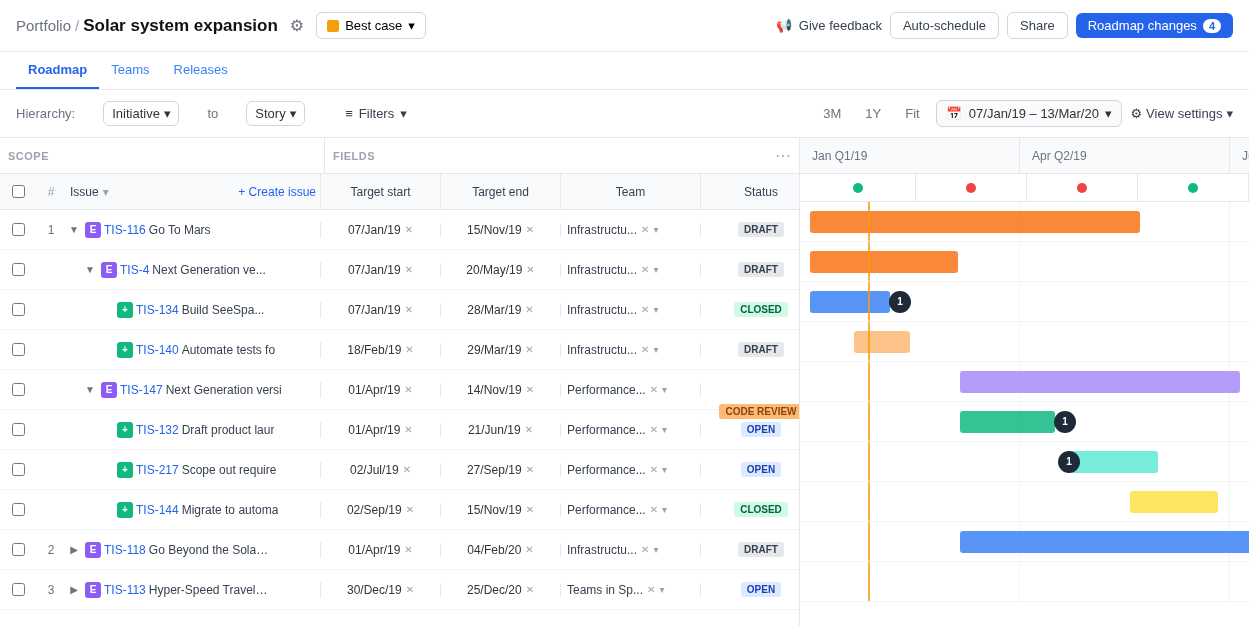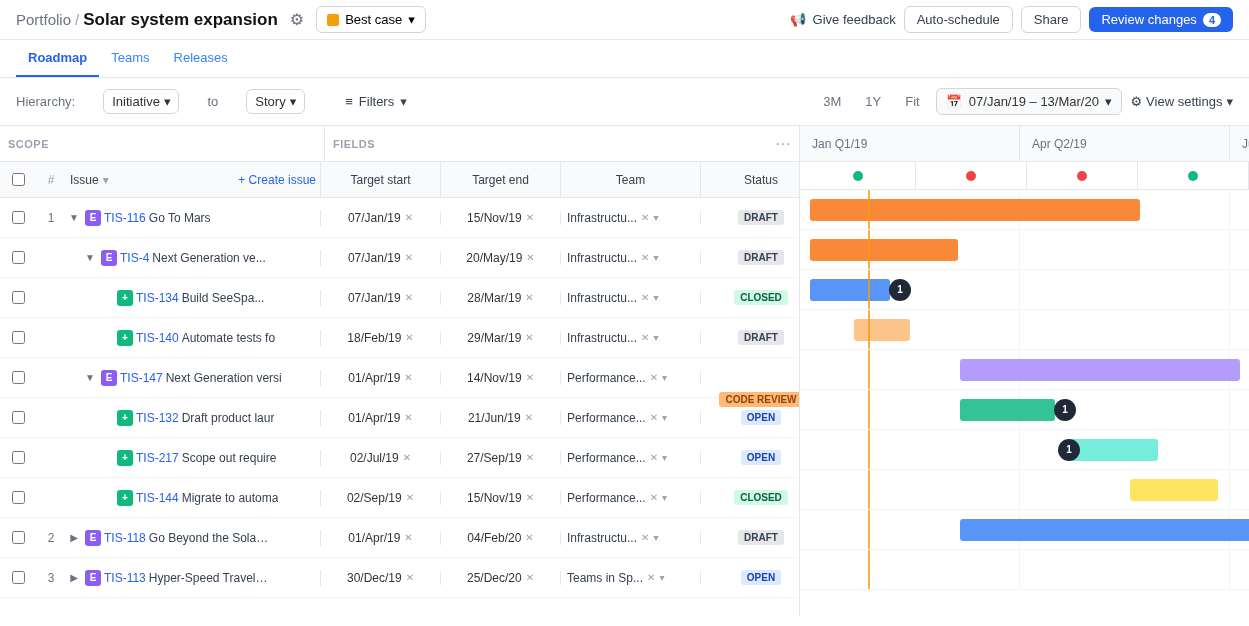--- a/index.html
+++ b/index.html
@@ -1,19 +1,19 @@
 <!DOCTYPE html>
 <html><head>
   <meta charset="utf-8">
   <style>
     * { box-sizing: border-box; margin: 0; padding: 0; }
     body { font-family: -apple-system, BlinkMacSystemFont, 'Segoe UI', sans-serif; font-size: 13px; color: #333; background: #fff; overflow: hidden; }
 
     
-    .top-header { display: flex; align-items: center; padding: 0 16px; height: 40px; border-bottom: 1px solid #e5e7eb; gap: 8px; }
+    .top-header { display: flex; align-items: center; padding: 0 16px; height: 52px; border-bottom: 1px solid #e5e7eb; gap: 8px; }
     .breadcrumb { display: flex; align-items: center; gap: 4px; font-size: 15px; }
     .breadcrumb-portfolio { color: #6b7280; }
     .breadcrumb-sep { color: #9ca3af; }
     .breadcrumb-title { font-weight: 700; font-size: 17px; color: #111; }
     .gear-btn { background: none; border: none; cursor: pointer; color: #6b7280; font-size: 16px; padding: 4px; }
     .best-case-btn { display: flex; align-items: center; gap: 6px; background: #fff; border: 1px solid #d1d5db; border-radius: 6px; padding: 5px 10px; cursor: pointer; font-size: 13px; }
     .best-case-dot { width: 12px; height: 12px; background: #f59e0b; border-radius: 2px; }
     .spacer { flex: 1; }
     .feedback-btn { display: flex; align-items: center; gap: 6px; background: none; border: none; cursor: pointer; color: #374151; font-size: 13px; }
     .auto-schedule-btn { background: none; border: 1px solid #d1d5db; border-radius: 6px; padding: 5px 12px; cursor: pointer; font-size: 13px; color: #374151; }
@@ -137,21 +137,21 @@
     <span>▾</span>
   </button>
   <div class="spacer"></div>
   <button class="feedback-btn">
     <span>📢</span>
     <span>Give feedback</span>
   </button>
   <button class="auto-schedule-btn">Auto-schedule</button>
   <button class="share-btn">Share</button>
   <button class="review-btn">
-    <span>Review changes</span>
+    <span>Roadmap changes</span>
     <span class="review-badge">4</span>
   </button>
 </div>
 
 <div class="nav-tabs">
   <a class="nav-tab active">Roadmap</a>
   <a class="nav-tab">Teams</a>
   <a class="nav-tab">Releases</a>
 </div>
 

